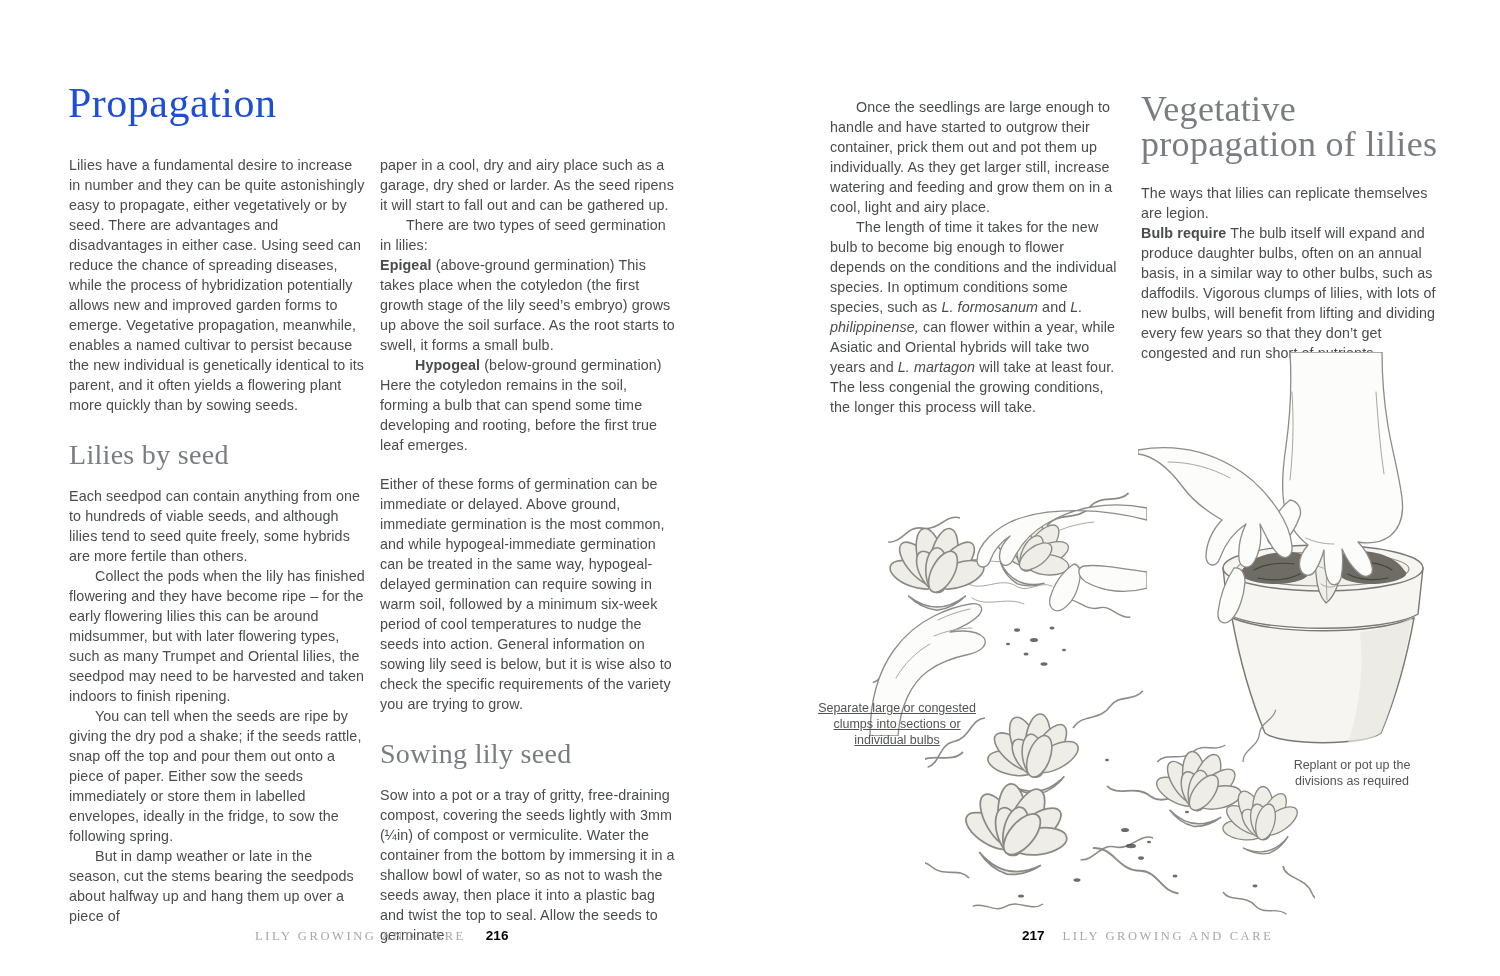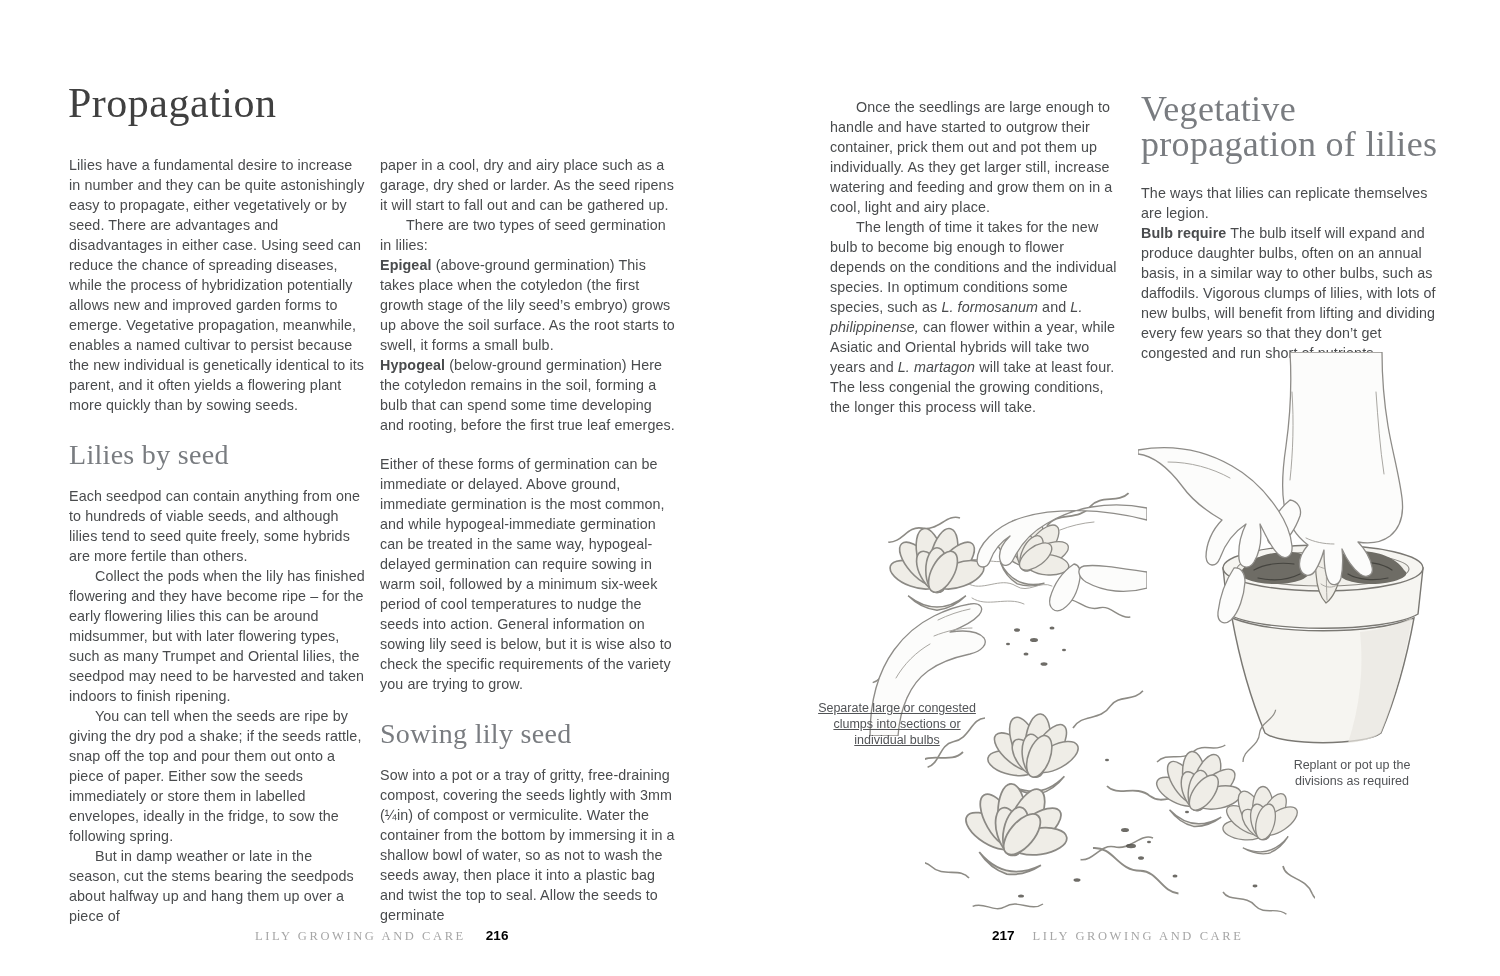--- a/index.html
+++ b/index.html
@@ -8,21 +8,21 @@
     font-family:"Liberation Sans",sans-serif;color:#494b4d;
   }
   .col{position:absolute;font-size:14.3px;line-height:20px;letter-spacing:.1px;}
   #col1{left:69px;top:155px;width:296px;}
   #col2{left:380px;top:155px;width:298px;}
   #col3{left:830px;top:97px;width:292px;}
   #col4{left:1141px;top:92px;width:302px;}
   .page-title{
     position:absolute;left:68px;top:80px;margin:0;
     font-family:"Liberation Serif","DejaVu Serif",serif;font-weight:400;
-    font-size:42px;line-height:46px;color:#404040;letter-spacing:.5px;
+    font-size:42px;line-height:46px;color:#1d4ed8;letter-spacing:.5px;
   }
   .subhead{
     font-family:"Liberation Serif","DejaVu Serif",serif;font-weight:400;
     font-size:28px;line-height:32px;color:#797c80;margin:24px 0 15px;letter-spacing:.3px;
   }
   .col4-head{
     font-family:"Liberation Serif","DejaVu Serif",serif;font-weight:400;
     font-size:36px;line-height:35px;color:#797c80;margin:0 0 21px;letter-spacing:.3px;
   }
   p{margin:0;}
@@ -32,21 +32,21 @@
     position:absolute;font-size:12.5px;line-height:16px;color:#515356;text-align:center;
   }
   #caption-separate{left:818px;top:700px;width:158px;text-decoration:underline;}
   #caption-replant{left:1284px;top:757px;width:136px;}
   .footer{
     position:absolute;top:928px;
     font-family:"Liberation Serif","DejaVu Serif",serif;
     font-size:12.5px;letter-spacing:2.6px;color:#a6a6a6;white-space:nowrap;
   }
   #footer-left{left:255px;}
-  #footer-right{left:992px;text-align:right;}
+  #footer-right{left:1022px;text-align:right;}
   .pagenum{
     font-family:"Liberation Sans",sans-serif;font-weight:700;color:#000000;
     letter-spacing:0;font-size:13.5px;
   }
   #footer-left .pagenum{margin-left:20px;}
   #footer-right .label{margin-left:18px;}
   .illus{position:absolute;}
   #illus-separate{left:812px;top:468px;}
   #illus-pot{left:1138px;top:352px;}
   #illus-clumps{left:925px;top:690px;}
@@ -88,21 +88,21 @@
     <p><span>Each seedpod can contain anything from one to hundreds of viable seeds, and although lilies tend to seed quite freely, some hybrids are more fertile than others.</span></p>
     <p class="indent"><span>Collect the pods when the lily has finished flowering and they have become ripe – for the early flowering lilies this can be around midsummer, but with later flowering types, such as many Trumpet and Oriental lilies, the seedpod may need to be harvested and taken indoors to finish ripening.</span></p>
     <p class="indent"><span>You can tell when the seeds are ripe by giving the dry pod a shake; if the seeds rattle, snap off the top and pour them out onto a piece of paper. Either sow the seeds immediately or store them in labelled envelopes, ideally in the fridge, to sow the following spring.</span></p>
     <p class="indent"><span>But in damp weather or late in the season, cut the stems bearing the seedpods about halfway up and hang them up over a piece of</span></p>
   </div>
 
   <div class="col" id="col2">
     <p><span>paper in a cool, dry and airy place such as a garage, dry shed or larder. As the seed ripens it will start to fall out and can be gathered up.</span></p>
     <p class="indent"><span>There are two types of seed germination in lilies:</span></p>
     <p><span style="font-weight: 700;">Epigeal</span><span> (above-ground germination) This takes place when the cotyledon (the first growth stage of the lily seed’s embryo) grows up above the soil surface. As the root starts to swell, it forms a small bulb.</span></p>
-    <p><span style="font-weight: 700;">Hypogeal</span><span> (below-ground germination) Here the cotyledon remains in the soil, forming a bulb that can spend some time developing and rooting, before the first true leaf emerges.</span></p>
+    <p><span style="font-weight: 700; margin-left: 35px;">Hypogeal</span><span> (below-ground germination) Here the cotyledon remains in the soil, forming a bulb that can spend some time developing and rooting, before the first true leaf emerges.</span></p>
     <p class="gap-top"><span>Either of these forms of germination can be immediate or delayed. Above ground, immediate germination is the most common, and while hypogeal-immediate germination can be treated in the same way, hypogeal-delayed germination can require sowing in warm soil, followed by a minimum six-week period of cool temperatures to nudge the seeds into action. General information on sowing lily seed is below, but it is wise also to check the specific requirements of the variety you are trying to grow.</span></p>
     <h2 class="subhead">Sowing lily seed</h2>
     <p><span>Sow into a pot or a tray of gritty, free-draining compost, covering the seeds lightly with 3mm (¼in) of compost or vermiculite. Water the container from the bottom by immersing it in a shallow bowl of water, so as not to wash the seeds away, then place it into a plastic bag and twist the top to seal. Allow the seeds to germinate</span></p>
   </div>
 
   <div class="footer" id="footer-left">
     <span class="label">LILY GROWING AND CARE</span><span class="pagenum">216</span>
   </div>
 
   <div class="col" id="col3">

